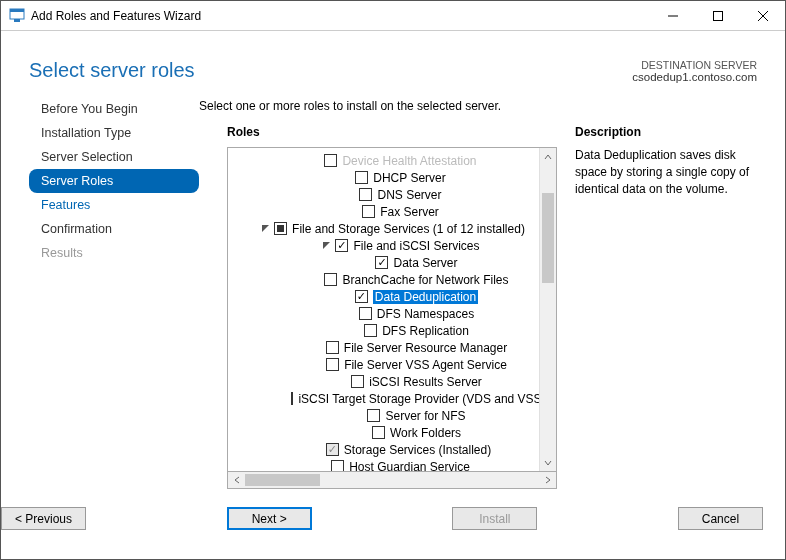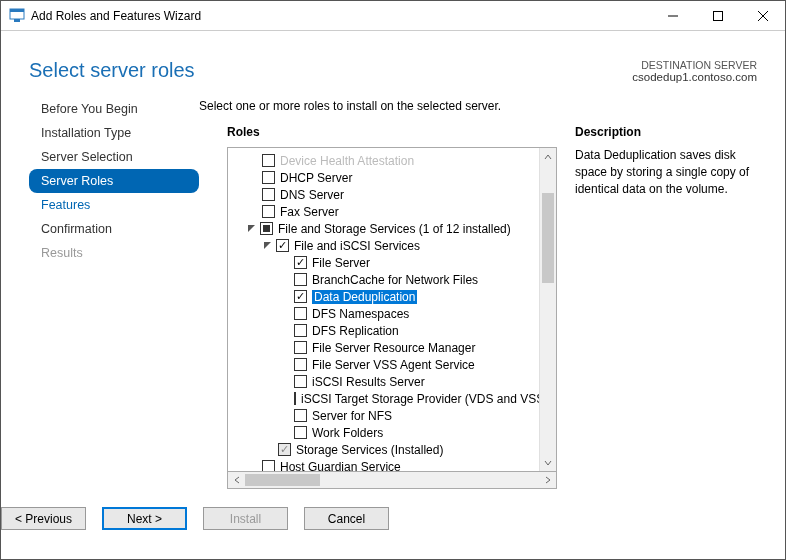--- a/index.html
+++ b/index.html
@@ -26,21 +26,21 @@
   .nav .disabled { color: #999; }
 
   .content { flex: 1; padding-left: 0px; }
   .instr { font-size: 12px; color: #000; padding: 6px 0 12px 0; }
   .cols { display: flex; gap: 18px; margin-left: 28px; }
   .rolecol { width: 330px; }
   .colhead { font-size: 12px; font-weight: 600; color: #000; padding-bottom: 8px; }
 
   .rolesbox { border: 1px solid #aaa; width: 330px; height: 325px; position: relative; background: #fff; display: flex; }
   .roleslist { overflow: hidden; font-size: 12px; padding: 4px 0 0 6px; flex: 1; color: #000; }
-  .roleslist .ln { display: flex; align-items: center; height: 17px; white-space: nowrap; }
+  .roleslist .ln { display: flex; align-items: center; height: 17px; white-space: nowrap; justify-content: center; }
   .exp { width: 11px; height: 11px; display: inline-flex; align-items: center; justify-content: center; margin-right: 3px; }
   .chk { width: 13px; height: 13px; border: 1px solid #333; margin-right: 5px; display: inline-flex; align-items: center; justify-content: center; background: #fff; }
   .chk.filled { background: #333; border-color: #333; box-shadow: inset 0 0 0 2px #fff; }
   .chk.checked::after { content: "✓"; font-size: 11px; line-height: 1; color: #000; }
   .chk.locked { background: #e8e8e8; }
   .chk.locked.checked::after { color: #888; }
   .sel { background: #0078d7; color: #fff; padding: 0 2px; }
   .cut-top { color: #bbb; }
 
   .vscroll { width: 17px; background: #f0f0f0; border-left: 1px solid #e0e0e0; display: flex; flex-direction: column; }
@@ -48,21 +48,21 @@
   .vthumb { height: 90px; background: #c8c8c8; margin: 0 2px; }
   .vspace { flex: 1; }
   .hscroll { height: 17px; width: 330px; background: #f0f0f0; border: 1px solid #aaa; border-top: none; display:flex; }
   .harrow { width: 17px; display:flex; align-items:center; justify-content:center;}
   .hthumb { flex: 0 0 75px; background: #c8c8c8; margin: 2px 0; }
   .hspace { flex: 1; }
 
   .desc { width: 190px; }
   .desc p { font-size: 12px; color: #000; line-height: 1.4; }
 
-  .footer { display: flex; justify-content: flex-start; gap: 16px; padding: 18px 22px 0 0; }
+  .footer { display: flex; justify-content: space-between; gap: 16px; padding: 18px 22px 0 0; }
   .btn { width: 85px; height: 23px; font-size: 12px; border: 1px solid #999; background: #e8e8e8; display:flex; align-items:center; justify-content:center; color:#000;}
   .btn.default { border: 2px solid #0078d7; }
   .btn.disabled { color: #9a9a9a; }
 
   .in1 { padding-left: 12px; }
   .in2 { padding-left: 28px; }
   .in3 { padding-left: 44px; }
   .in4 { padding-left: 60px; }
 </style>
 </head>
@@ -152,21 +152,21 @@
                 <span class="exp">
                   <svg width="9" height="9">
                     <path d="M1 1 L8 1 L1 8 Z" fill="#555"></path>
                   </svg>
                 </span>
                 <span class="chk checked"></span>
                 <span>File and iSCSI Services</span>
               </div>
             <div class="ln in4">
                 <span class="chk checked"></span>
-                <span>File Server</span>
+                <span>Data Server</span>
               </div>
             <div class="ln in4">
                 <span class="chk"></span>
                 <span>BranchCache for Network Files</span>
               </div>
             <div class="ln in4">
                 <span class="chk checked"></span>
                 <span class="sel">Data Deduplication</span>
               </div>
             <div class="ln in4">

